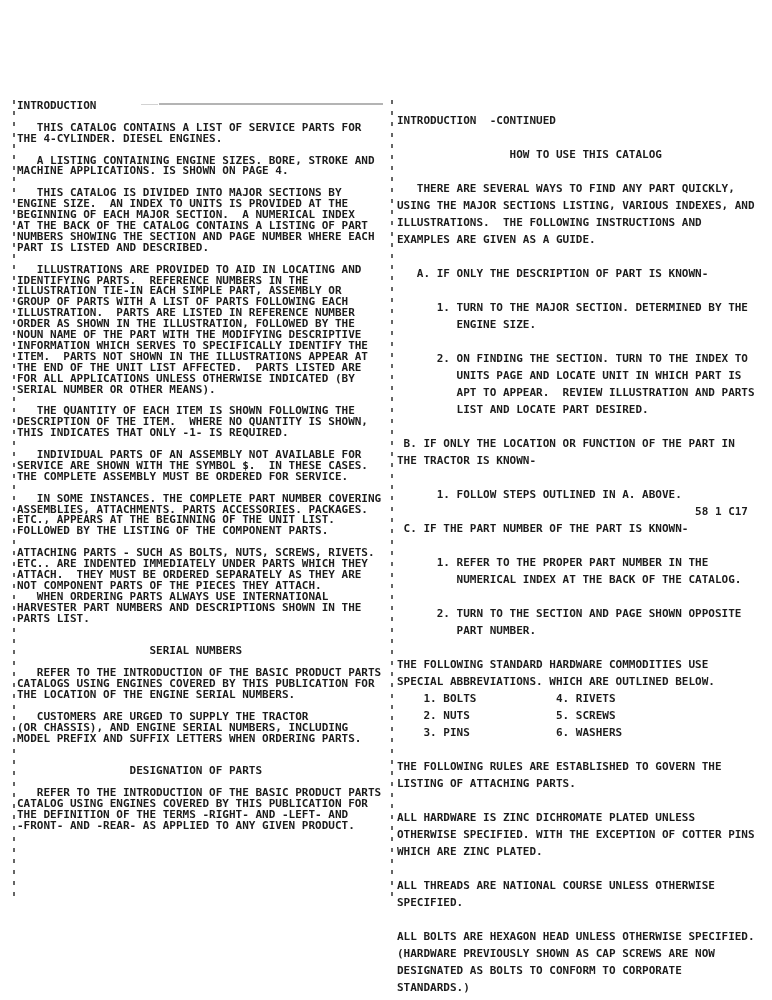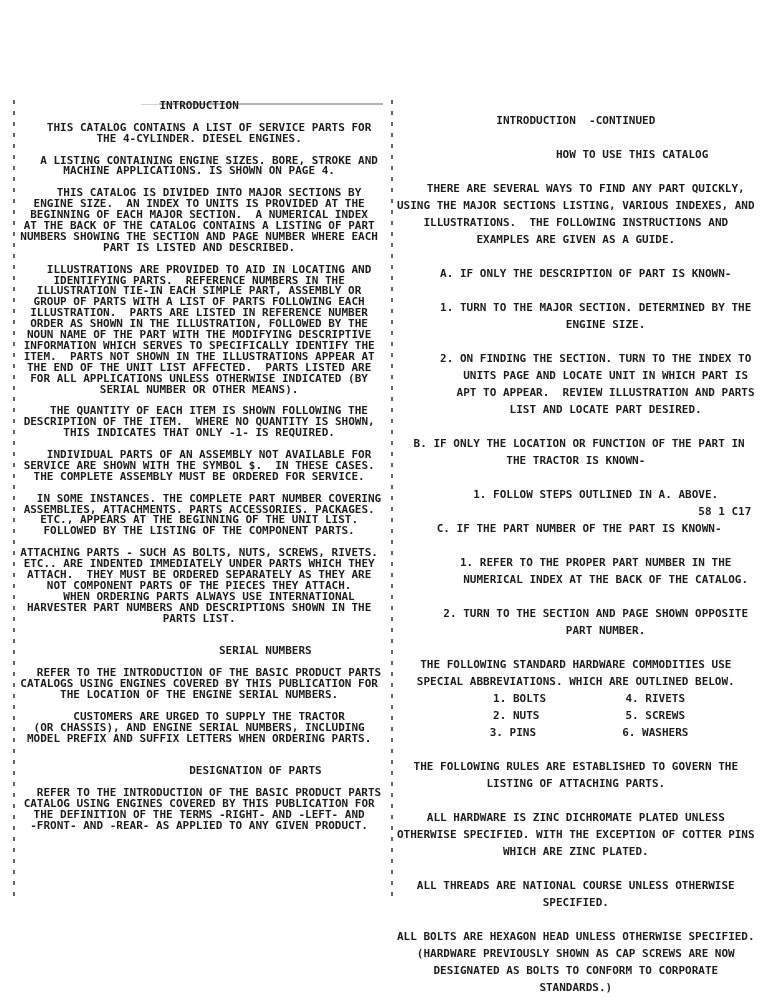--- a/index.html
+++ b/index.html
@@ -13,21 +13,20 @@
   }
   .col {
     position:absolute;
     margin:0;
     white-space:pre;
     font-family:"DejaVu Sans Mono", "Liberation Mono", monospace;
     font-size:11px;
     font-weight:700;
     color:#1c1c1c;
     letter-spacing:0;
-    text-align:center;
   }
   #left-col  { left:17px;  top:101px; line-height:10.9px; }
   #right-col { left:397px; top:101px; line-height:17px;margin-top:11px; }
   .ticks {
     position:absolute;
     top:100px;
     width:2px;
     height:796px;
     background-image:repeating-linear-gradient(180deg,
       #4a4a4a 0px, #4a4a4a 4px, transparent 4px, transparent 11px);

